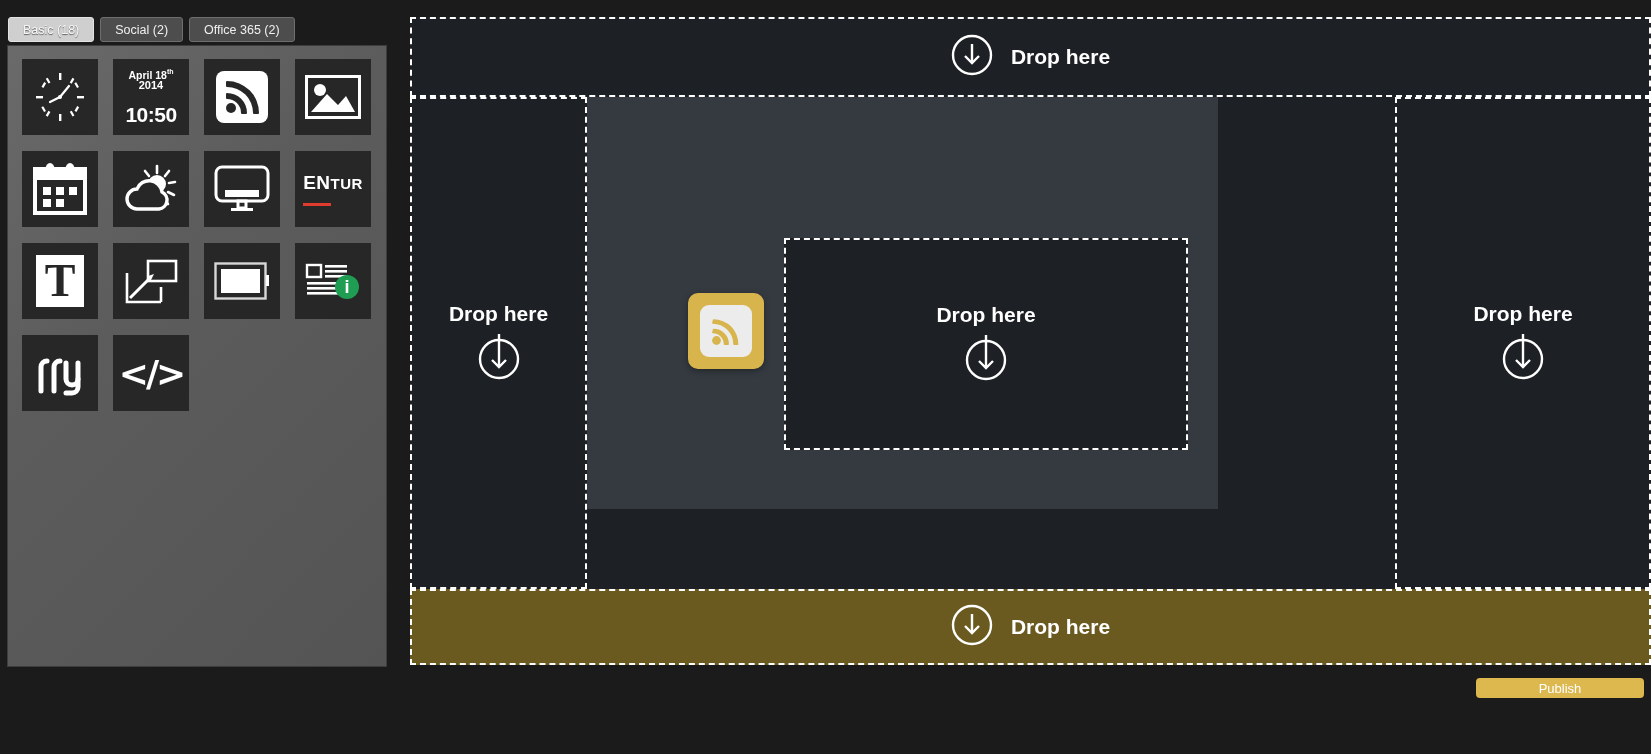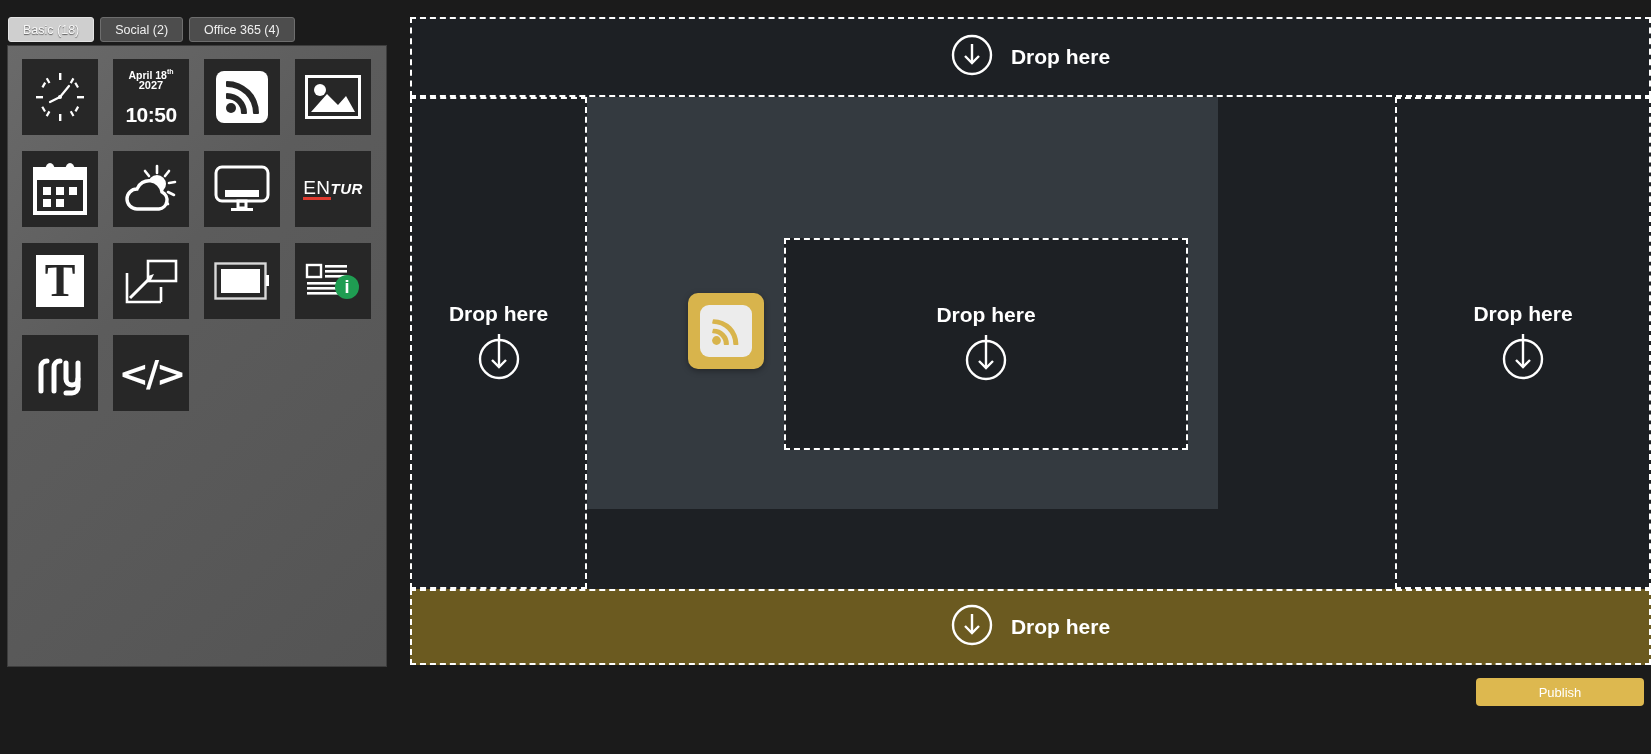--- a/index.html
+++ b/index.html
@@ -43,22 +43,22 @@
   }
   .widget-tile svg { display: block; }
 
   .dt-wrap { text-align: center; line-height: 1.05; }
   .dt-date { font-size: 10.5px; font-weight: bold; color: #fff; }
   .dt-date sup { font-size: 7px; }
   .dt-year { font-size: 11px; font-weight: bold; color: #fff; }
   .dt-time { font-size: 21px; font-weight: bold; color: #fff; margin-top: 12px; letter-spacing: -.5px; }
 
   .entur { display: flex; align-items: baseline; letter-spacing: .5px; }
-  .entur .en { font-size: 19px; font-weight: normal; color: #fff; border-bottom: 3px solid #e03b2f; padding-bottom: 0; line-height: 1; }
-  .entur .tur { font-size: 15px; font-weight: bold; color: #fff; line-height: 1; font-style: italic; }
+  .entur .en { font-size: 19px; font-weight: bold; color: #fff; border-bottom: 3px solid #e03b2f; padding-bottom: 11px; line-height: 1; }
+  .entur .tur { font-size: 15px; font-weight: bold; color: #fff; line-height: 1; }
 
   .code-glyph { font-size: 36px; font-weight: bold; color: #fff; font-family: "DejaVu Sans", sans-serif; letter-spacing: -3px; }
 
   .text-t {
     width: 48px; height: 52px; background: #fff; color: #272727;
     display: flex; align-items: center; justify-content: center;
     font-family: "Liberation Serif", serif; font-size: 46px; font-weight: bold; line-height: 1;
   }
 
   .cursor-overlay { position: absolute; pointer-events: none; }
@@ -98,36 +98,36 @@
     z-index: 30;
   }
   #drag-tile .inner {
     width: 52px; height: 52px; border-radius: 9px; background: #ececec;
     display: flex; align-items: center; justify-content: center;
   }
 
   
   #publish-btn {
     position: absolute; left: 1476px; top: 678px;
-    width: 168px; height: 28px; border-radius: 4px;
+    width: 168px; height: 20px; border-radius: 4px;
     background: #ddb84f; color: #ffffff;
     display: flex; align-items: center; justify-content: center;
     font-size: 13px; cursor: pointer; border: none;
     font-family: "Liberation Sans", sans-serif;
   }
 </style>
 </head>
 <body>
 
 <div id="root">
 
   <div id="palette-tabs">
     <div class="tab active">Basic (18)</div>
     <div class="tab">Social (2)</div>
-    <div class="tab">Office 365 (4)</div>
+    <div class="tab">Office 365 (2)</div>
   </div>
 
   <div id="palette-panel">
     <div id="widget-grid">
 
       <div class="widget-tile">
         <span>
           <svg width="54" height="54" viewBox="0 0 54 54">
             <g fill="#fff">
               <rect x="26" y="3" width="2.4" height="7"></rect>
@@ -146,21 +146,21 @@
             </g>
             <line x1="27" y1="27" x2="36" y2="16" stroke="#fff" stroke-width="2.2" stroke-linecap="round"></line>
             <line x1="27" y1="27" x2="17" y2="32" stroke="#fff" stroke-width="2.2" stroke-linecap="round"></line>
           </svg>
         </span>
       </div>
 
       <div class="widget-tile">
         <div class="dt-wrap">
           <div class="dt-date"><span>April 18</span><sup>th</sup></div>
-          <div class="dt-year">2027</div>
+          <div class="dt-year">2014</div>
           <div class="dt-time">10:50</div>
         </div>
       </div>
 
       <div class="widget-tile">
         <span>
           <svg width="52" height="52" viewBox="0 0 52 52">
             <rect x="0" y="0" width="52" height="52" rx="8" fill="#fff"></rect>
             <g fill="#272727">
               <circle cx="15" cy="37" r="5"></circle>

